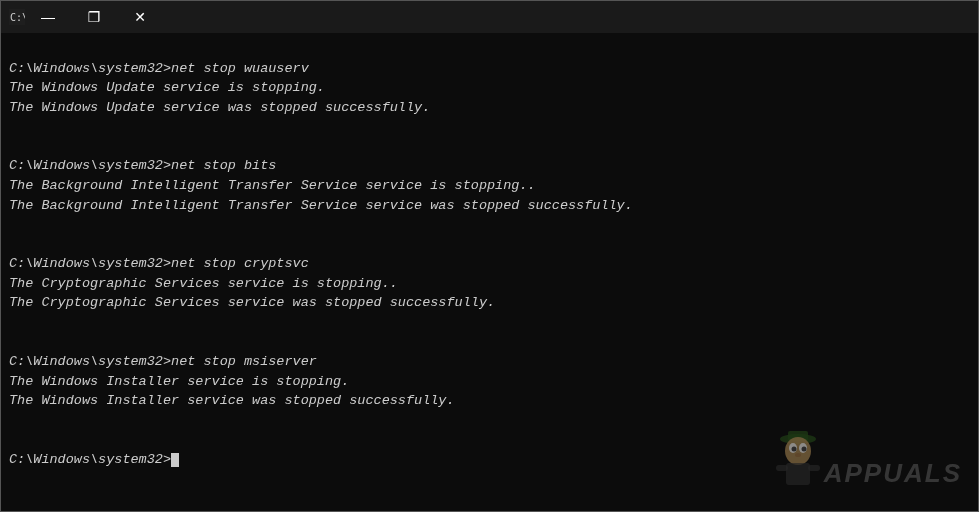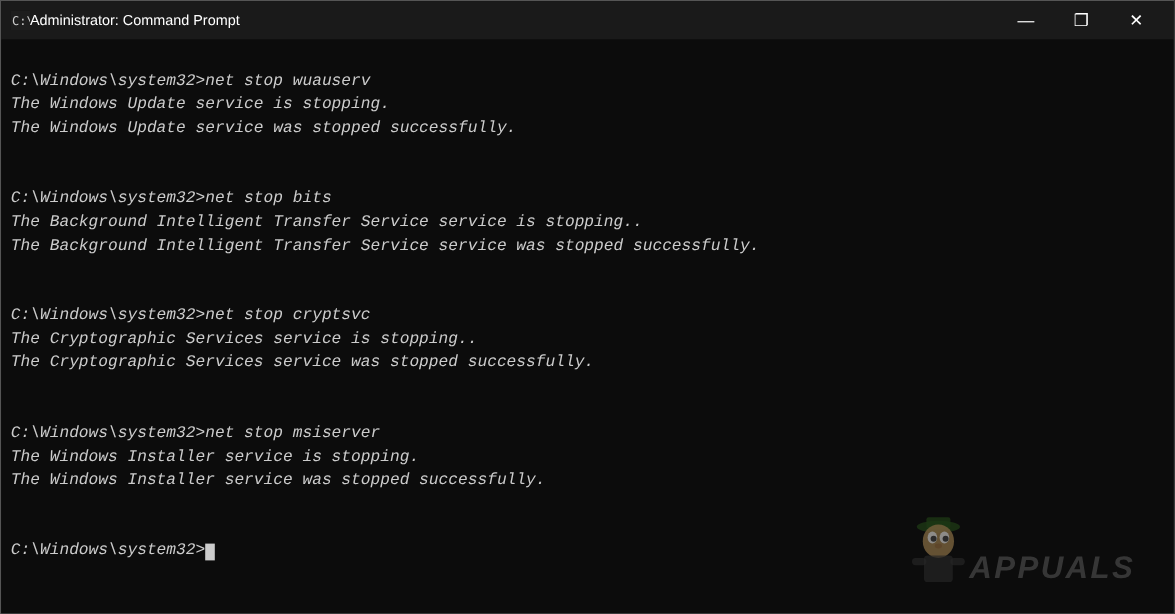--- a/index.html
+++ b/index.html
@@ -74,21 +74,21 @@
       color: #cccccc;
       font-family: 'Lucida Console', 'Courier New', monospace;
       font-size: 13.5px;
       line-height: 1.45;
       white-space: pre;
     }
 
     .watermark {
       position: absolute;
       bottom: 18px;
-      right: 32px;
+      right: 16px;
       opacity: 0.55;
       display: flex;
       align-items: flex-end;
       gap: 0;
       text-align: center;
     }
 
     .watermark-text {
       font-family: Arial, sans-serif;
       font-size: 26px;
@@ -121,21 +121,20 @@
 </head>
 <body>
 
 <div class="window">
 
   <div class="title-bar">
     <svg class="cmd-icon" viewBox="0 0 16 16">
       <rect width="16" height="16" fill="#1e1e1e"></rect>
       <text x="1" y="12" font-size="10" fill="#cccccc" font-family="monospace">C:\</text>
     </svg>
-    <span class="title-bar-text">Administrator: Command Prompt</span>
     <div class="title-bar-controls">
       <button class="title-bar-btn">—</button>
       <button class="title-bar-btn">❐</button>
       <button class="title-bar-btn close">✕</button>
     </div>
   </div>
 
   <div class="console-area">
     <div class="console-text" id="console-output">
 C:\Windows\system32&gt;net stop wuauserv

